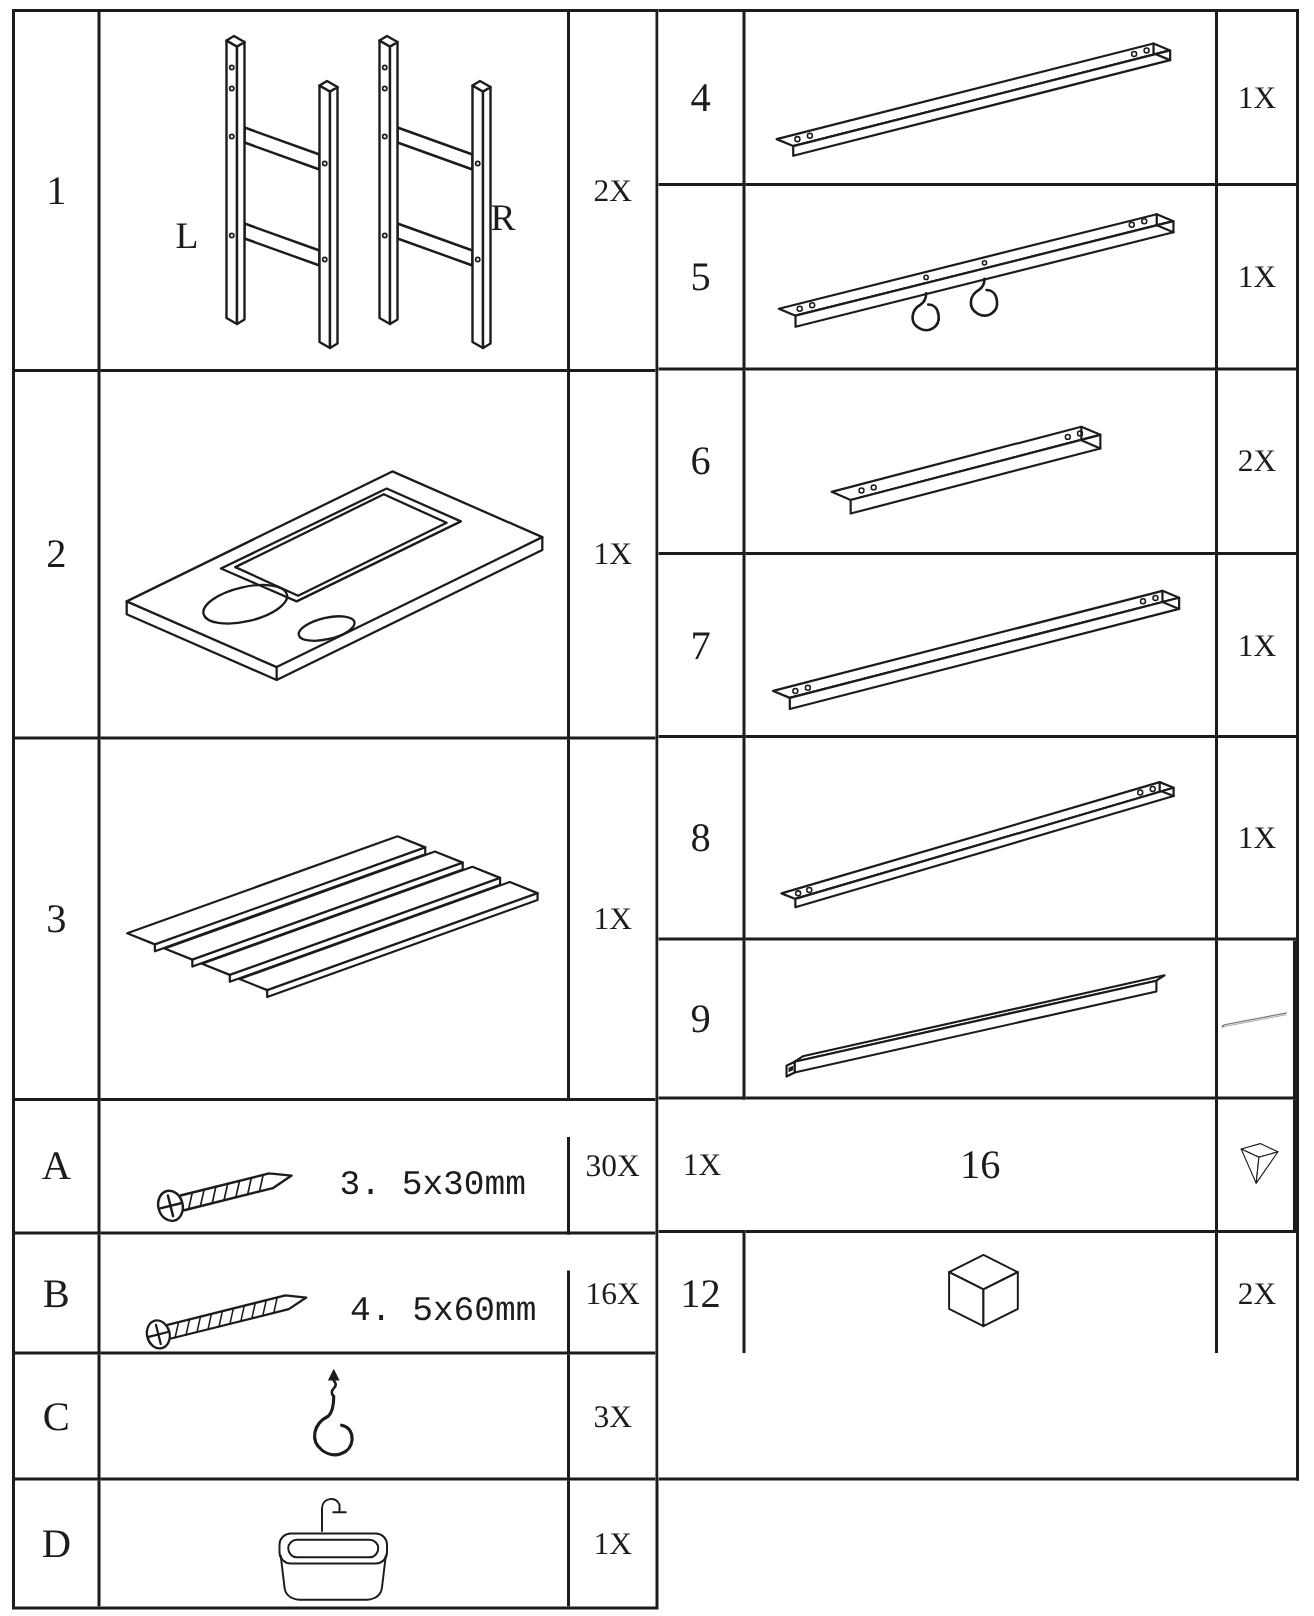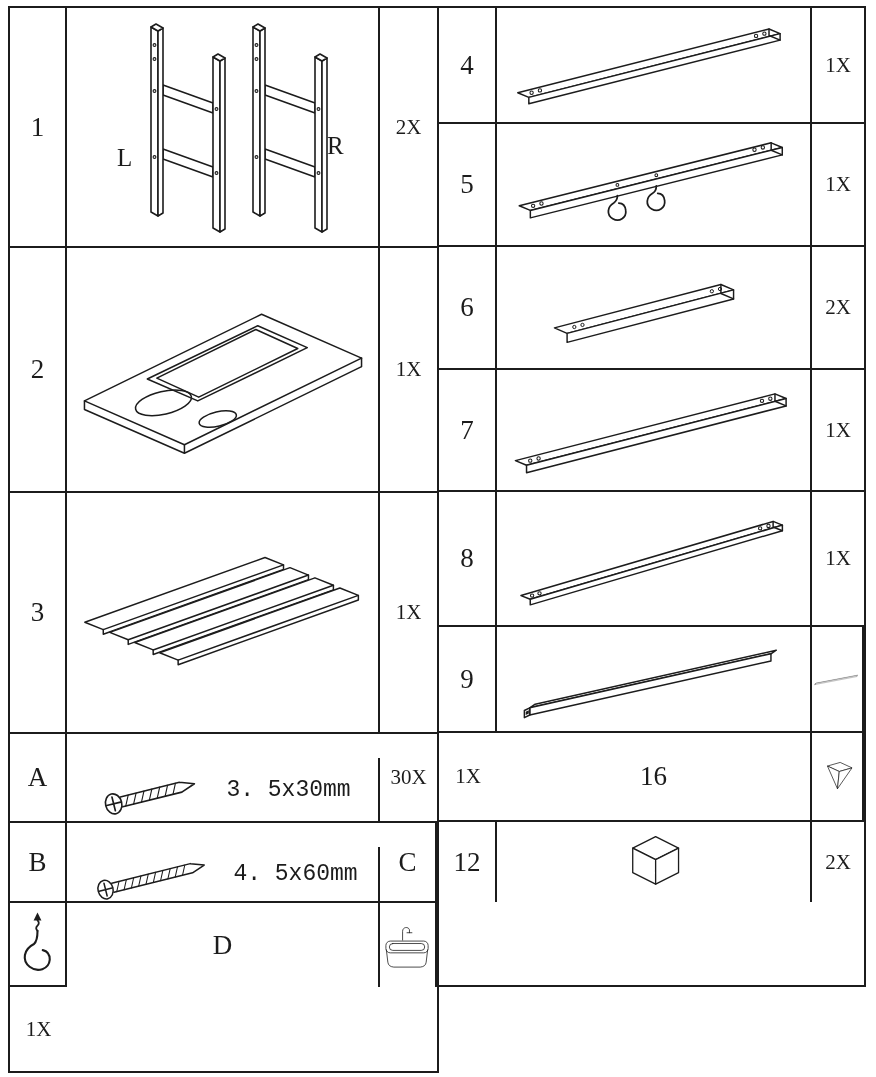--- a/index.html
+++ b/index.html
@@ -133,31 +133,37 @@
       <svg viewBox="0 0 142 68" width="134" height="64">
         <g transform="rotate(-14 70 38)">
           <ellipse class="s" cx="18" cy="38" rx="8" ry="10"></ellipse>
           <path class="s" d="M18,31 V45 M11,38 H25"></path>
           <path class="s" d="M26,33 H112 M26,43 H112 M112,33 L126,38 L112,43"></path>
           <path class="s thin" d="M34,33 l-5,10 M42,33 l-5,10 M50,33 l-5,10 M58,33 l-5,10 M66,33 l-5,10 M74,33 l-5,10 M82,33 l-5,10 M90,33 l-5,10 M98,33 l-5,10 M106,33 l-5,10"></path>
         </g>
       </svg>
       <span class="size-label">4. 5x60mm</span>
     </div>
+    <div class="cell last-col">
+      <span class="num qty">16X</span>
+      </div>
 
     <div class="cell">
       <span class="num">C</span>
       </div>
     <div class="cell">
       <svg viewBox="0 0 56 80" width="49" height="70">
         <polygon class="d" points="28,4 32.5,13 23.5,13"></polygon>
         <path class="s" style="stroke-width:2" d="M28,13 q3,3 0,6 q-3,3 0,6"></path>
         <path class="s" style="stroke-width:2.4" d="M28,25 C28,33 27,37 24,40 C12,46 10,59 19,66 C28,73 41,69 42,58 C42,52 39,48 34,47"></path>
       </svg>
     </div>
+    <div class="cell last-col">
+      <span class="num qty">3X</span>
+      </div>
 
     <div class="cell last-row">
       <span class="num">D</span>
       </div>
     <div class="cell last-row">
       <svg viewBox="0 0 112 96" width="94" height="80">
         <path class="s" d="M46,38 V20 C46,11 58,10 60,17 V23"></path>
         <path class="s" d="M55,23 H65"></path>
         <rect class="f" x="12" y="40" width="86" height="24" rx="9"></rect>
         <rect class="s" x="19" y="45" width="72" height="14" rx="7"></rect>

